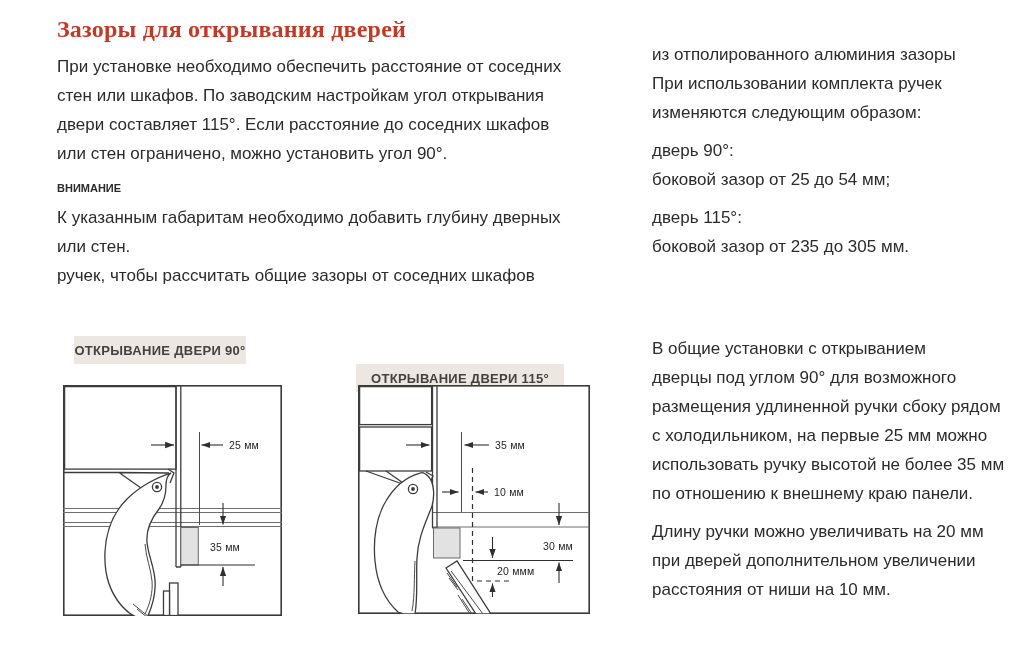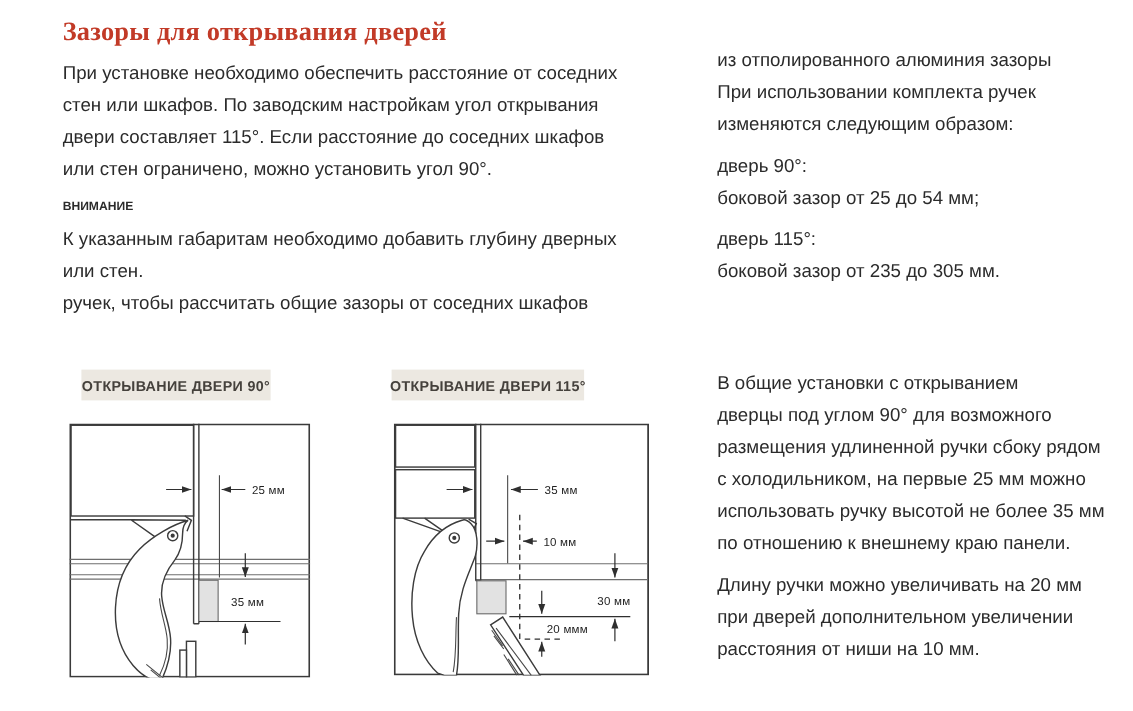--- a/index.html
+++ b/index.html
@@ -47,21 +47,21 @@
     color: #45413c;
     font-size: 13px;
     font-weight: 700;
     letter-spacing: 0.3px;
     display: flex;
     align-items: center;
     justify-content: center;
     white-space: nowrap;
   }
   #label-90  { left: 57px;  width: 172px; margin-left: 17px; }
-  #label-115 { left: 356px; width: 175px; }
+  #label-115 { left: 356px; width: 208px; margin-top: 28px; }
   .diagram { position: absolute; }
   #diagram-90  { left: 63px;  top: 385px; }
   #diagram-115 { left: 358px; top: 385px; }
   svg text {
     font-family: "Liberation Sans", sans-serif;
     font-size: 10.5px;
     fill: #1f1f1f;
     letter-spacing: 0.2px;
   }
   .ln   { stroke: #3c3c3c; stroke-width: 1.3; fill: none; }

